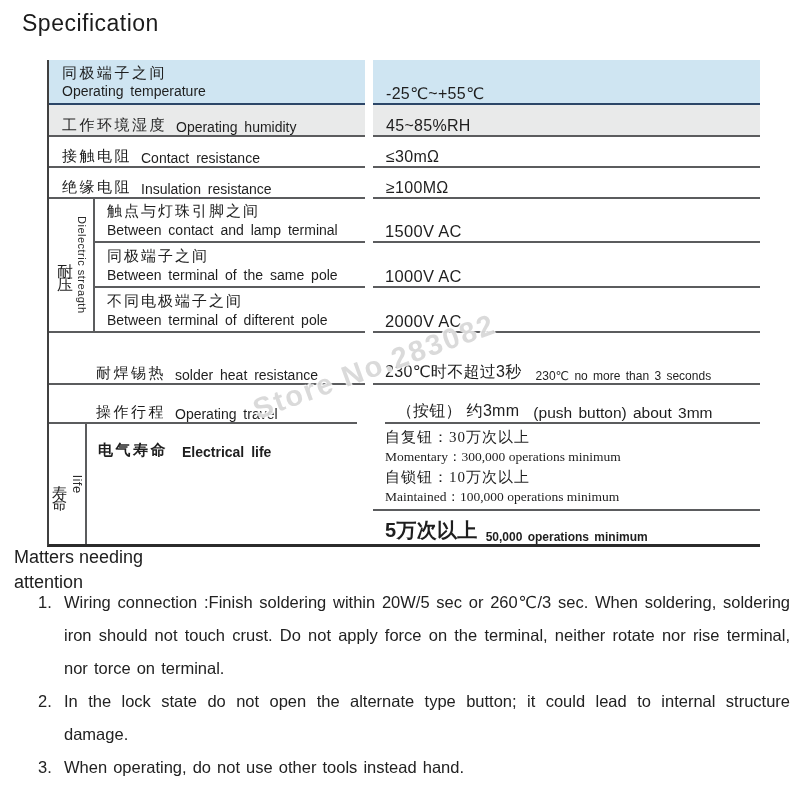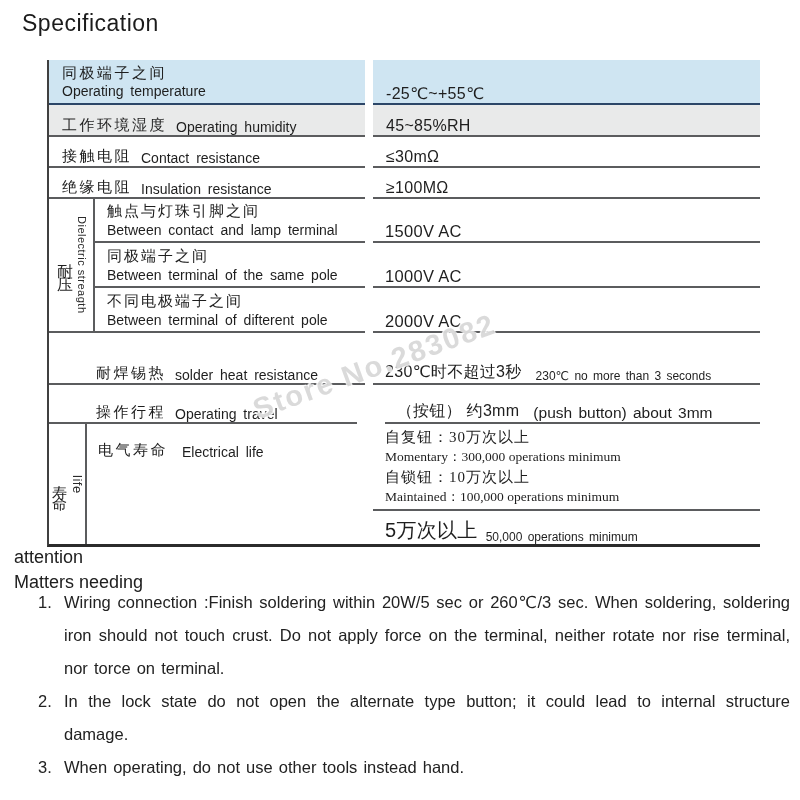--- a/index.html
+++ b/index.html
@@ -42,21 +42,21 @@
     border-right:2px solid #5b5c5e; gap:1px;
   }
   .glabel-d { width:46px; height:134px; }
   .glabel-l { width:38px;  height:120px; }
   .vert-cn { writing-mode:vertical-rl; text-orientation:upright; font-size:16px; letter-spacing:14px; }
   .vert-cn-l { writing-mode:vertical-rl; text-orientation:upright; font-size:15px; letter-spacing:10px; }
   .vert-en { writing-mode:vertical-rl; font-size:11px; letter-spacing:.5px; color:#2a2a2a; }
   .sub { display:flex; flex-direction:column; justify-content:center; padding-left:12px; }
   .sub .cn { letter-spacing:2px; line-height:20px; }
   .sub .en { line-height:18px; }
-  .h44 { height:44px; } .h45 { height:45px; } .h80 { height:96px;font-family:Liberation Serif, serif; } .h40 { height:36px; }
+  .h44 { height:44px; } .h45 { height:45px; } .h80 { height:96px;font-family:Liberation Serif, serif; } .h40 { height:36px;font-weight:bold; }
 
   .mech-val { display:flex; flex-direction:column; justify-content:center; padding-left:12px; }
   .mech-val .vcn { font-size:15px; line-height:20px; letter-spacing:1px; }
   .mech-val .ven { font-size:13.5px; line-height:20px; }
 
   
   .watermark {
     position:absolute; left:260px; top:393px;
     transform:rotate(-20deg); transform-origin:left bottom;
     font-size:29px; font-weight:bold; letter-spacing:2px;
@@ -210,22 +210,22 @@
           <span class="val-en" style="margin-left:8px;">50,000 operations minimum</span>
         </div>
       </div>
     </div>
 
   </div>
 
   <div class="watermark">Store No.283082</div>
 
   <div class="notes-heading">
+    <div>Matters needing</div>
     <div>attention</div>
-    <div>Matters needing</div>
   </div>
 
   <div class="notes-list">
     <div class="note-item">
       <div class="note-num">1.</div>
       <div class="note-text">Wiring connection :Finish soldering within 20W/5 sec or 260℃/3 sec. When soldering, soldering iron should not touch crust. Do not apply force on the terminal, neither rotate nor rise terminal, nor torce on terminal.</div>
     </div>
     <div class="note-item">
       <div class="note-num">2.</div>
       <div class="note-text">In the lock state do not open the alternate type button; it could lead to internal structure damage.</div>

